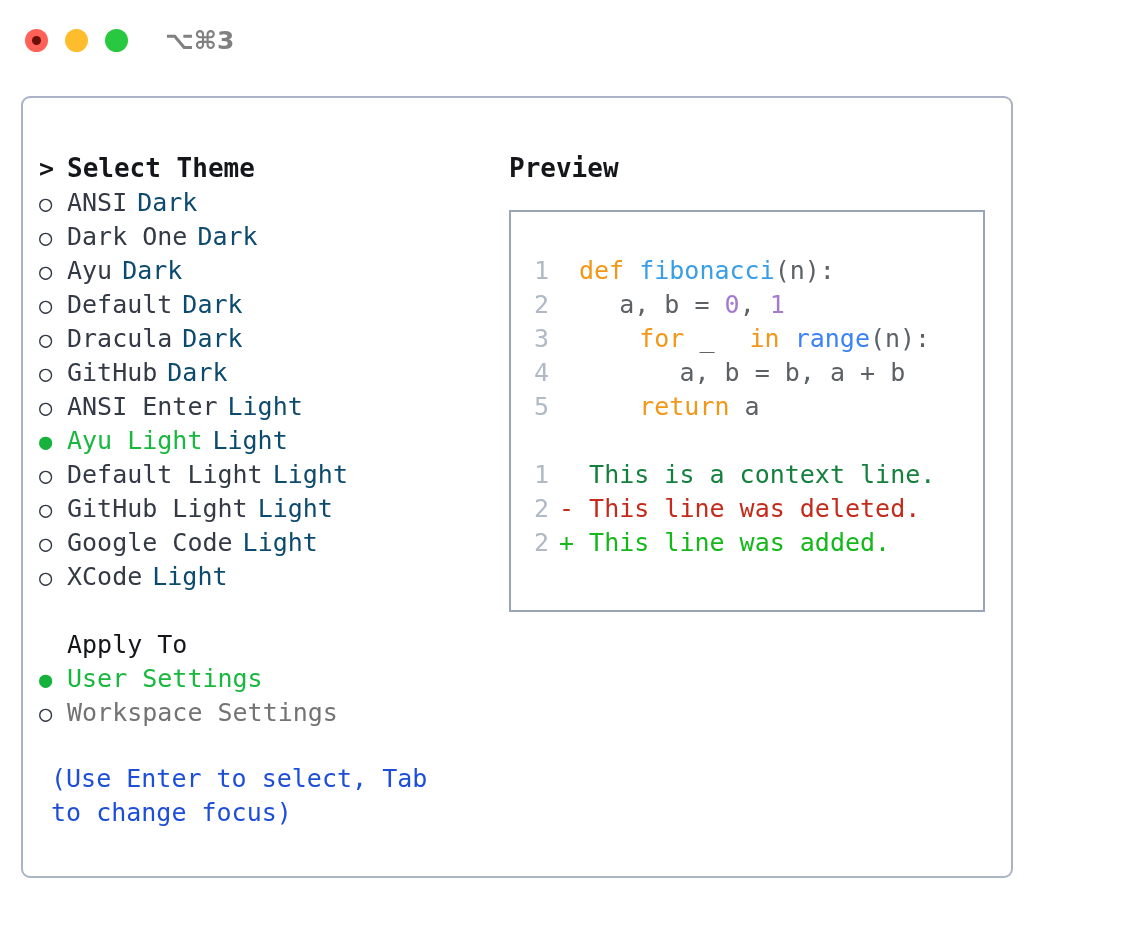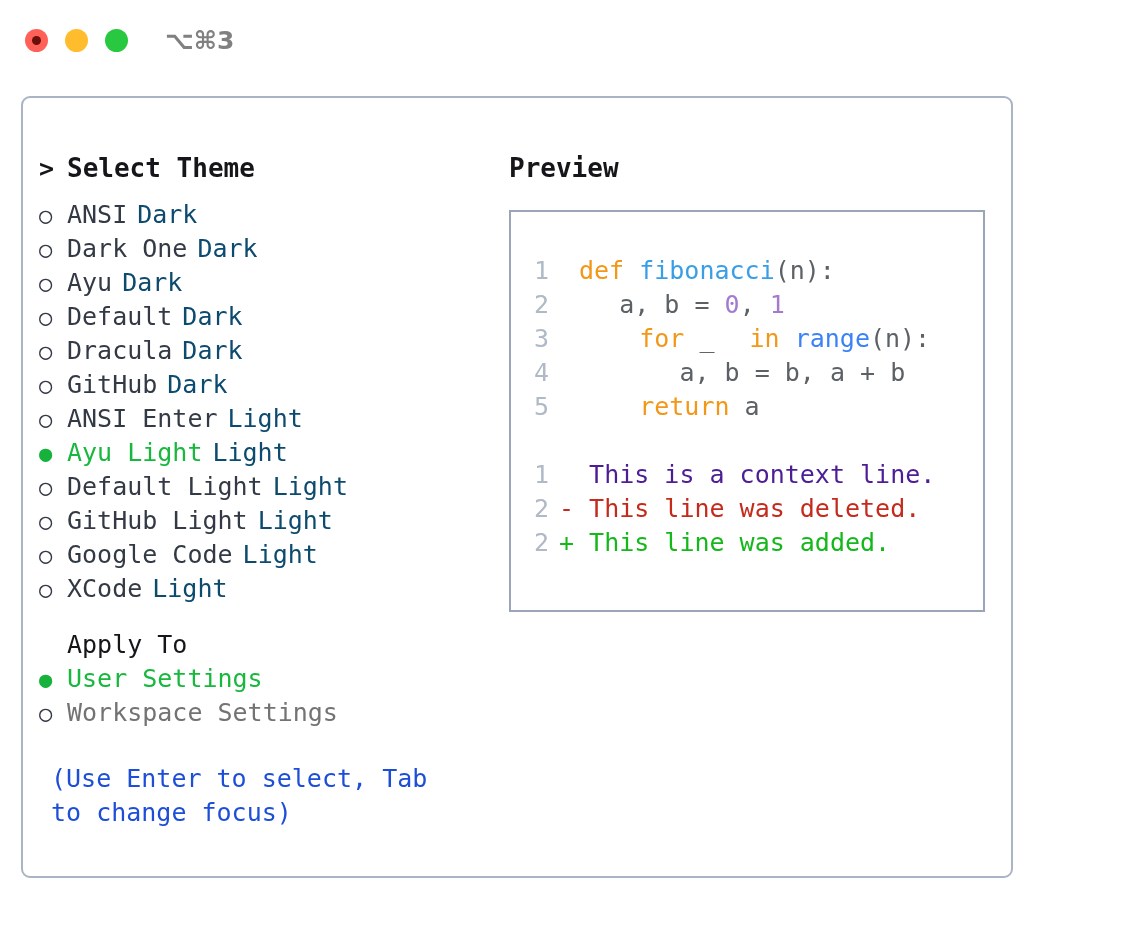--- a/index.html
+++ b/index.html
@@ -111,21 +111,21 @@
   }
   .marker.sel { color: #17b23c; }
   .header-row {
     font-weight: 700;
     color: #14161a;
     font-size: 26px;
     height: 36px;
     line-height: 36px;
   }
   .header-row .marker { font-weight: 700; color: #14161a; font-size: 25px; }
-  .theme-name { color: #333a45; margin-top: 12px; }
+  .theme-name { color: #333a45; }
   .theme-name.sel { color: #18b83e; }
   .theme-kind {
     color: #0c4a6e;
     margin-left: 10px;
   }
   .spacer-row { height: 34px; }
 
   .group-label {
     color: #14161a;
     font-size: 25px;
@@ -182,21 +182,21 @@
   }
   .code-text { white-space: pre; }
   .blank-line { height: 34px; }
 
   .tok-kw   { color: #f29718; margin-left: 20px; }
   .tok-fn   { color: #399ee6; }
   .tok-num  { color: #a37acc; }
   .tok-call { color: #3b82f6; }
   .tok-pln  { color: #5c6166; }
 
-  .diff-ctx { color: #4c1d95; }
+  .diff-ctx { color: #15803d; }
   .diff-del { color: #c42b1c; }
   .diff-add { color: #15b81b; }
 </style>
 </head>
 <body>
 
 <div id="window">
 
   <div id="titlebar">
     <div class="traffic" id="tl-close"></div>

